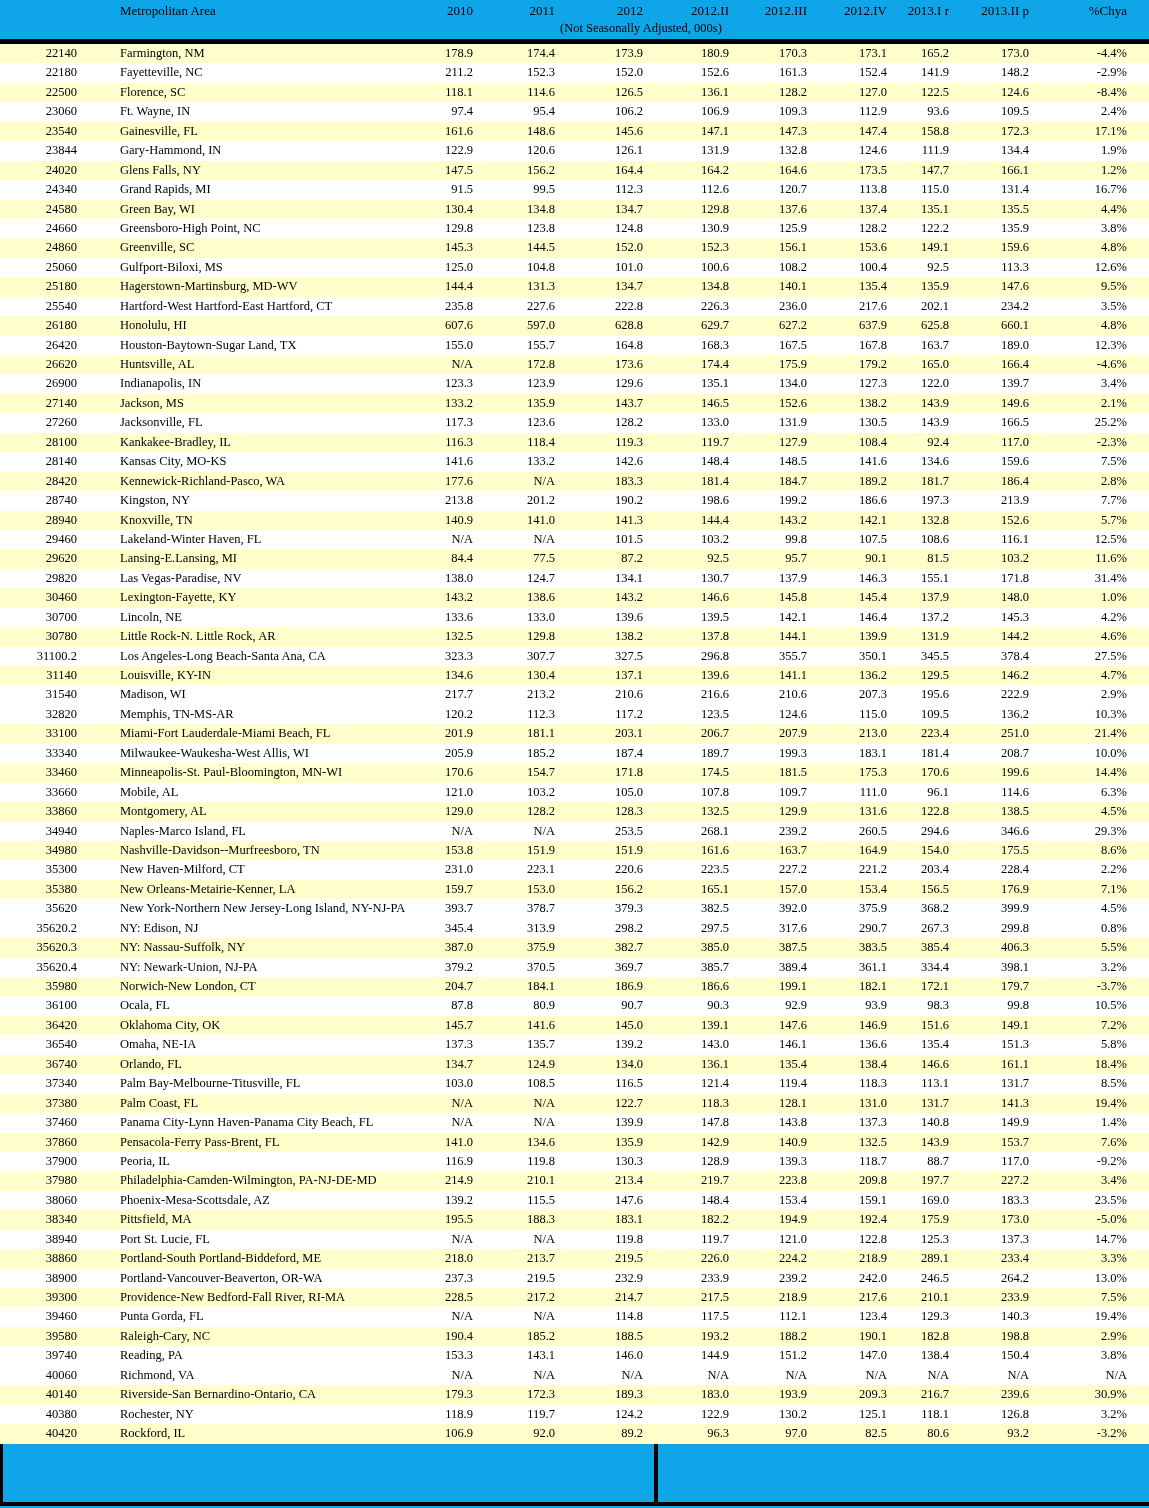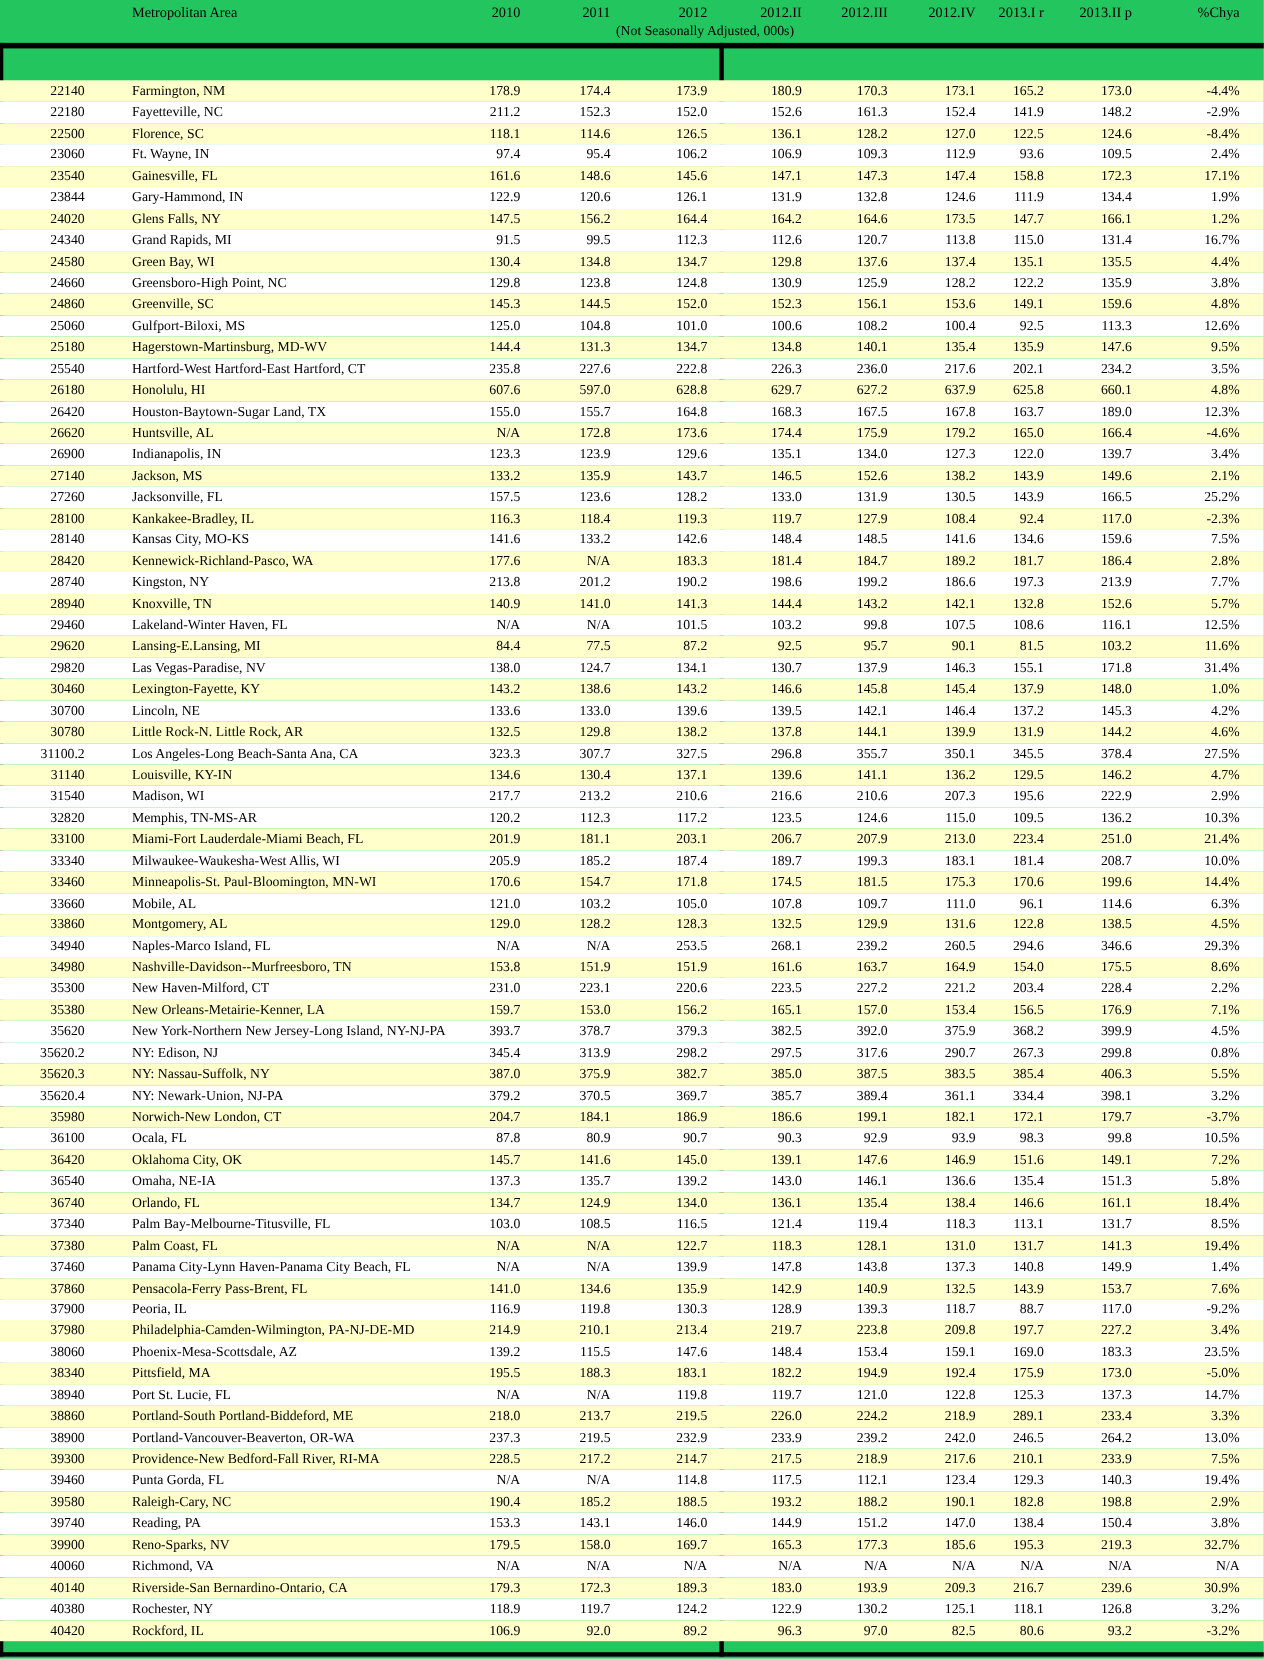--- a/index.html
+++ b/index.html
@@ -1,20 +1,20 @@
 <!DOCTYPE html>
 <html><head>
 <meta charset="utf-8">
 <style>
   html, body { margin: 0; padding: 0; background: #ffffff; }
   #page {
     position: relative;
     width: 1149px;
     height: 1508px;
-    background: #22c55e;
+    background: #0ea5e9;
     font-family: "Liberation Serif", "DejaVu Serif", serif;
     color: #000000;
     overflow: hidden;
   }
   .grid {
     display: grid;
     grid-template-columns: 83px 307px 83px 82px 88px 24px 62px 78px 80px 62px 80px 120px;
     align-items: center;
   }
   .c { white-space: nowrap; font-size: 12.5px; line-height: 19.44px; }
@@ -50,21 +50,21 @@
     top: 39px; left: 0; width: 3px; height: 1467px;
     background: #000000;
   }
   #center-divider {
     position: absolute;
     top: 39px; left: 654px; width: 4px; height: 1467px;
     background: #000000;
   }
   #table-body {
     position: absolute;
-    top: 44px; left: 0; width: 1149px; margin-top: 29px;
+    top: 44px; left: 0; width: 1149px;
   }
   .row { height: 19.44px; overflow: visible; }
   .row.odd  { background: var(--stripe, #FFFFCC); }
   .row.even { background: #ffffff; }
 </style>
 </head>
 <body>
 
 <div id="page" style="--stripe: #FFFFCC;">
 
@@ -352,21 +352,21 @@
         <div class="c num">146.5</div>
         <div class="c num">152.6</div>
         <div class="c num">138.2</div>
         <div class="c num">143.9</div>
         <div class="c num">149.6</div>
         <div class="c pct">2.1%</div>
       </div>
       <div class="grid row even">
         <div class="c code">27260</div>
         <div class="c name">Jacksonville, FL</div>
-        <div class="c num">157.5</div>
+        <div class="c num">117.3</div>
         <div class="c num">123.6</div>
         <div class="c num">128.2</div>
         <div class="c sp"></div>
         <div class="c num">133.0</div>
         <div class="c num">131.9</div>
         <div class="c num">130.5</div>
         <div class="c num">143.9</div>
         <div class="c num">166.5</div>
         <div class="c pct">25.2%</div>
       </div>
@@ -1034,34 +1034,20 @@
         <div class="c num">153.3</div>
         <div class="c num">143.1</div>
         <div class="c num">146.0</div>
         <div class="c sp"></div>
         <div class="c num">144.9</div>
         <div class="c num">151.2</div>
         <div class="c num">147.0</div>
         <div class="c num">138.4</div>
         <div class="c num">150.4</div>
         <div class="c pct">3.8%</div>
-      </div>
-      <div class="grid row odd">
-        <div class="c code">39900</div>
-        <div class="c name">Reno-Sparks, NV</div>
-        <div class="c num">179.5</div>
-        <div class="c num">158.0</div>
-        <div class="c num">169.7</div>
-        <div class="c sp"></div>
-        <div class="c num">165.3</div>
-        <div class="c num">177.3</div>
-        <div class="c num">185.6</div>
-        <div class="c num">195.3</div>
-        <div class="c num">219.3</div>
-        <div class="c pct">32.7%</div>
       </div>
       <div class="grid row even">
         <div class="c code">40060</div>
         <div class="c name">Richmond, VA</div>
         <div class="c num">N/A</div>
         <div class="c num">N/A</div>
         <div class="c num">N/A</div>
         <div class="c sp"></div>
         <div class="c num">N/A</div>
         <div class="c num">N/A</div>

